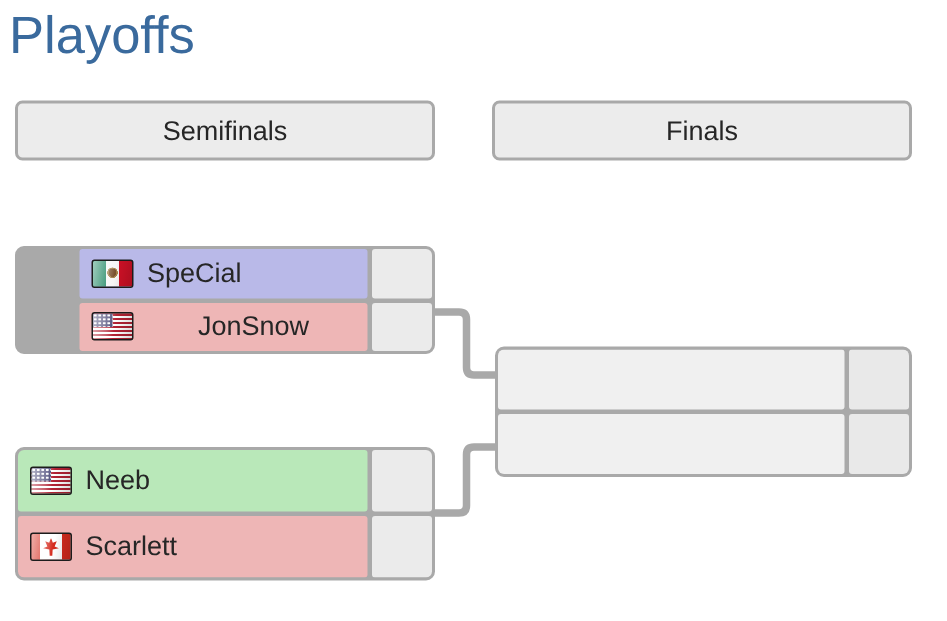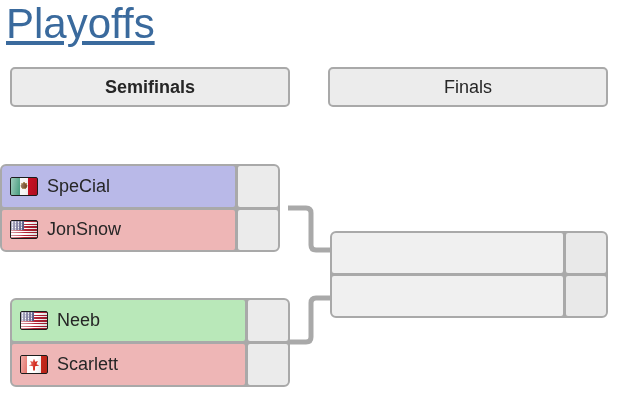--- a/index.html
+++ b/index.html
@@ -2,40 +2,40 @@
 <html><head>
 <meta charset="utf-8">
 <style>
   html,body { margin:0; padding:0; background:#fff; }
   .page {
     position:relative; width:631px; height:414px; overflow:hidden;
     background:#fff; font-family:"Liberation Sans","DejaVu Sans",sans-serif;
   }
   .page-title {
     position:absolute; left:6px; top:2px; margin:0;
-    font-size:42px; line-height:44px; font-weight:400;
-    color:#3a6a9d; letter-spacing:0px;text-decoration:underline;
+    font-size:35px; line-height:44px; font-weight:400;
+    color:#3a6a9d; letter-spacing:0px;
   }
   .round-header {
     position:absolute; top:67px; width:280px; height:40px; box-sizing:border-box;
     background:#ececec; border:2px solid #a9a9a9; border-radius:5px;
     display:flex; align-items:center; justify-content:center;
     font-size:18px; color:#262626;
   }
-  .round-header.semifinals { left:10px;font-weight:bold; }
+  .round-header.semifinals { left:10px; }
   .round-header.finals { left:328px;text-align:right; }
 
   .connectors { position:absolute; left:0; top:0; width:631px; height:414px; pointer-events:none; }
 
   .match {
     position:absolute; box-sizing:border-box;
     background:#a9a9a9; border:2px solid #a9a9a9; border-radius:6px; overflow:hidden;
     display:grid; grid-template-columns:1fr 40px; grid-auto-rows:1fr; gap:3px;
   }
-  .match.sf1 { left:0; top:164px; width:280px; height:88px; }
+  .match.sf1 { left:10px; top:164px; width:280px; height:72px;padding-left:41px; }
   .match.sf2 { left:10px; top:298px; width:280px; height:89px; }
   .match.final { left:330px; top:231px; width:278px; height:87px; }
 
   .cell { border-radius:2px; }
   .name-cell {
     display:flex; align-items:center; padding-left:8px; box-sizing:border-box;
     font-size:18px; color:#262626; overflow:hidden; white-space:nowrap;
   }
   .pname { margin-left:9px; }
   .score-cell {
@@ -98,21 +98,21 @@
     <path d="M288 208 H306 Q311 208 311 213 V245 Q311 250 316 250 H332" fill="none" stroke="#a9a9a9" stroke-width="5"></path>
     <path d="M288 342 H306 Q311 342 311 337 V303 Q311 298 316 298 H332" fill="none" stroke="#a9a9a9" stroke-width="5"></path>
   </svg>
 
   <div class="match sf1">
     <div class="cell name-cell" style="background: rgb(185, 185, 232);">
       <span class="flag" data-flag="mexico"></span>
       <span class="pname">SpeCial</span>
     </div>
     <div class="cell score-cell"></div>
-    <div class="cell name-cell" style="background: rgb(238, 182, 182);">
+    <div class="cell name-cell" style="background: rgb(238, 182, 182); gap: 34px;">
       <span class="flag" data-flag="usa"></span>
       <span class="pname">JonSnow</span>
     </div>
     <div class="cell score-cell"></div>
   </div>
 
   <div class="match sf2">
     <div class="cell name-cell" style="background: rgb(185, 232, 185); text-align: right;">
       <span class="flag" data-flag="usa"></span>
       <span class="pname">Neeb</span>

